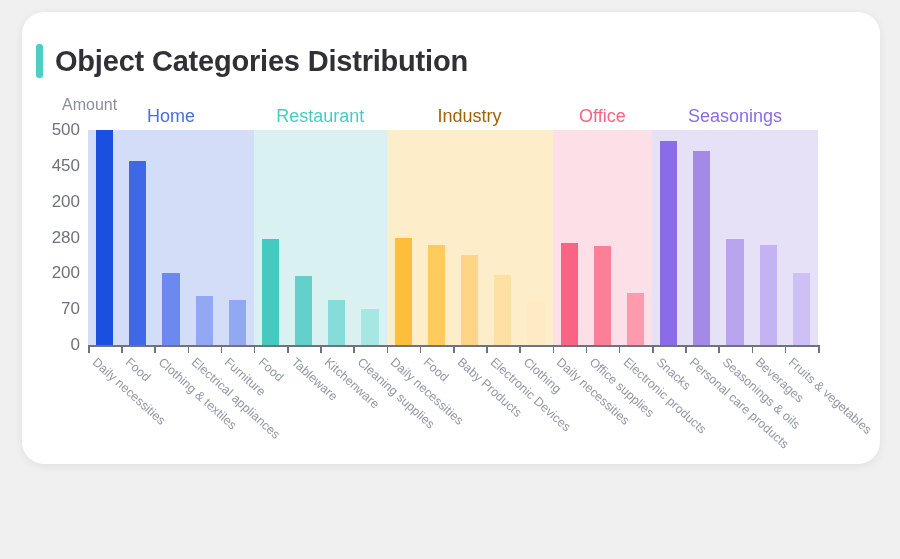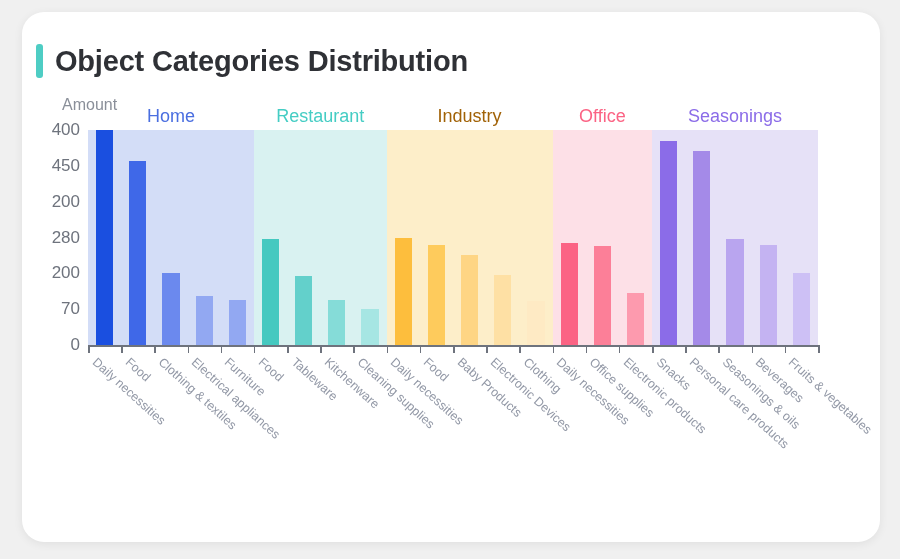--- a/index.html
+++ b/index.html
@@ -5,21 +5,21 @@
   * { box-sizing: border-box; margin: 0; padding: 0; }
   html, body {
     width: 900px; height: 559px;
     background: #f0f0f0;
     font-family: "Liberation Sans", sans-serif;
     overflow: hidden;
   }
   #card {
     position: absolute;
     left: 22px; top: 12px;
-    width: 858px; height: 530px;
+    width: 858px; height: 452px;
     background: #ffffff;
     border-radius: 22px;
     box-shadow: 0 2px 10px rgba(0,0,0,0.07);
   }
   #title-row {
     position: absolute;
     left: 14px; top: 32px;
     display: flex; align-items: center; gap: 12px;
   }
   #title-accent {
@@ -111,21 +111,21 @@
         <div class="ytick" style="left: 14px; top: 297.167px;">70</div>
         <div class="gridtick" style="left: 67px; top: 297.167px;"></div>
         <div class="ytick" style="left: 14px; top: 261.333px;">200</div>
         <div class="gridtick" style="left: 67px; top: 261.333px;"></div>
         <div class="ytick" style="left: 14px; top: 225.5px;">280</div>
         <div class="gridtick" style="left: 67px; top: 225.5px;"></div>
         <div class="ytick" style="left: 14px; top: 189.667px;">200</div>
         <div class="gridtick" style="left: 67px; top: 189.667px;"></div>
         <div class="ytick" style="left: 14px; top: 153.833px;">450</div>
         <div class="gridtick" style="left: 67px; top: 153.833px;"></div>
-        <div class="ytick" style="left: 14px; top: 118px;">400</div>
+        <div class="ytick" style="left: 14px; top: 118px;">500</div>
         <div class="gridtick" style="left: 67px; top: 118px;"></div>
         <div class="band" style="left: 66px; top: 118px; width: 165.909px; height: 215px; background: rgb(211, 221, 247);"></div>
         <div class="group-label" style="left: 148.955px; top: 94px; color: rgb(74, 110, 224);">Home</div>
         <div class="bar" style="left: 73.9636px; width: 17.2545px; height: 215px; bottom: 197px; background: rgb(26, 79, 224);"></div>
         <div class="xtick-mark" style="left: 66px; top: 334px;"></div>
         <div class="xlabel" style="left: 76.5909px; top: 343px;">Daily necessities</div>
         <div class="bar" style="left: 107.145px; width: 17.2545px; height: 184.183px; bottom: 197px; background: rgb(63, 104, 232);"></div>
         <div class="xtick-mark" style="left: 99.1818px; top: 334px;"></div>
         <div class="xlabel" style="left: 109.773px; top: 343px;">Food</div>
         <div class="bar" style="left: 140.327px; width: 17.2545px; height: 72.3833px; bottom: 197px; background: rgb(107, 137, 238);"></div>

